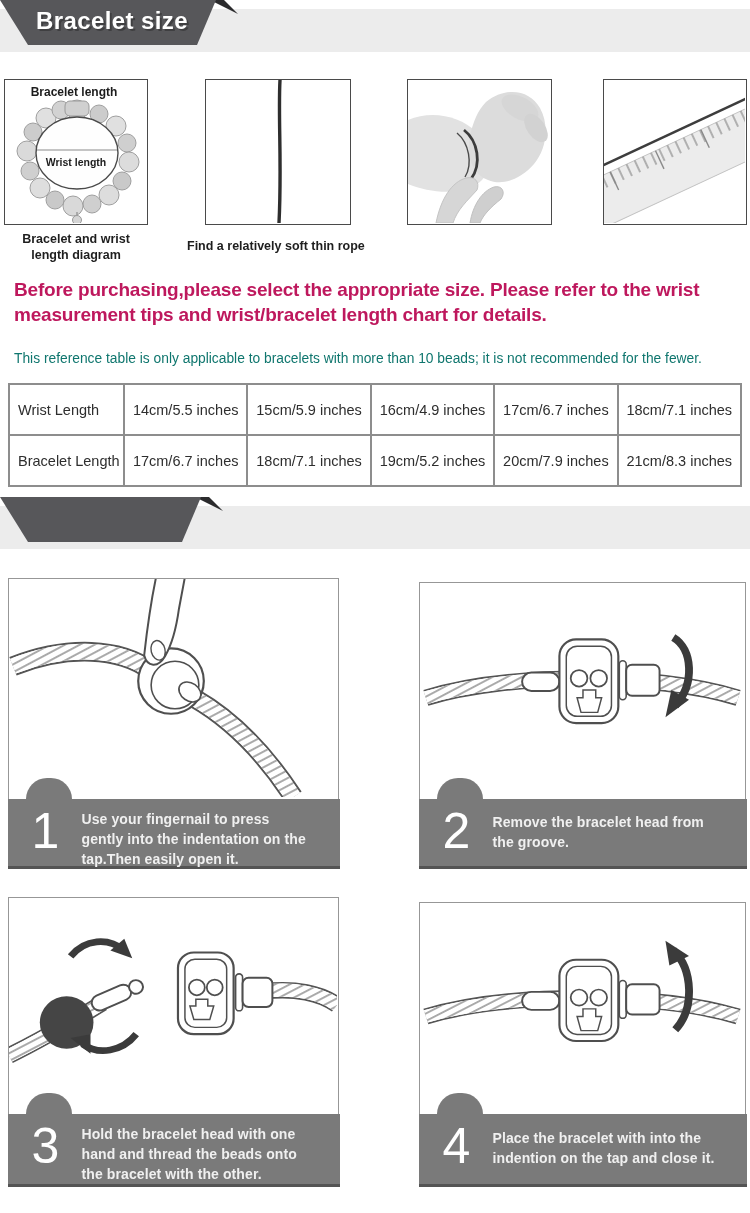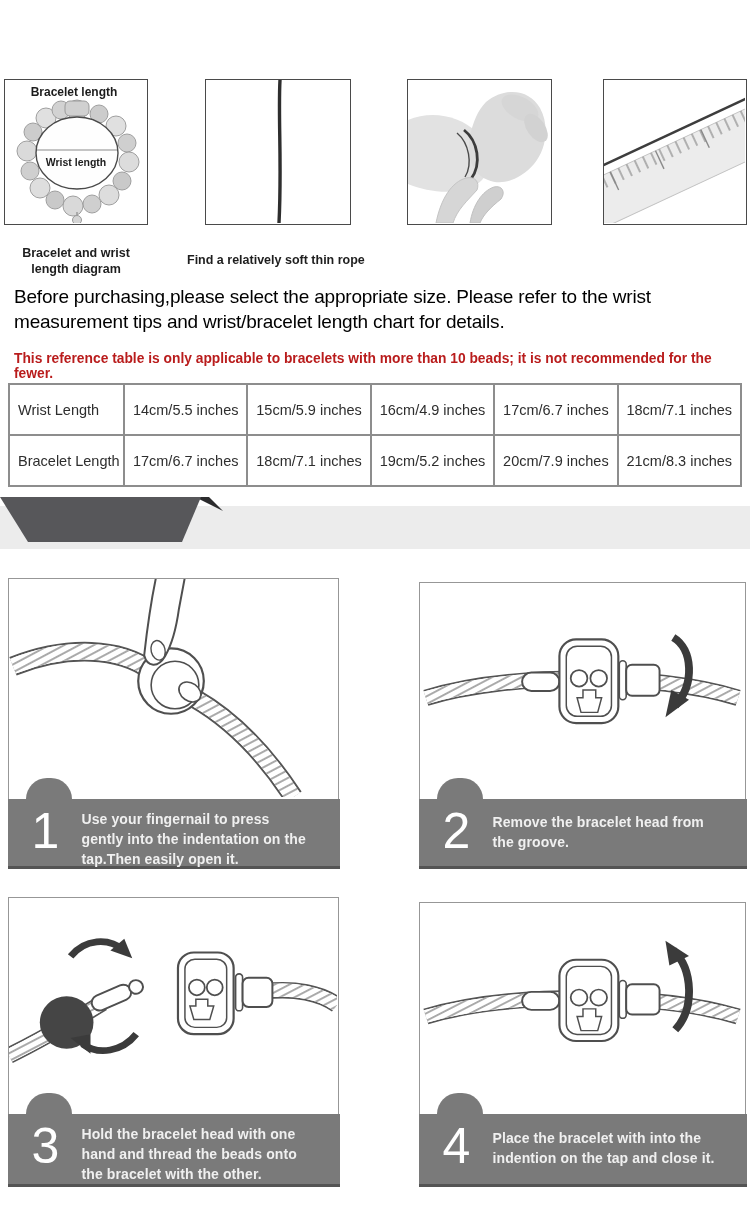--- a/index.html
+++ b/index.html
@@ -9,28 +9,28 @@
 
   
   .header { position:absolute; left:0; width:750px; height:55px; }
   .band { position:absolute; top:9px; left:0; width:750px; height:43px; background:#ececec; }
   .ribbon-svg { position:absolute; top:0; left:0; }
   .ribbon-title { position:absolute; top:7px; left:36px; font-size:24px; font-weight:700;
                   color:#fff; letter-spacing:.4px; text-shadow:2px 2px 0 rgba(35,35,35,.45); }
 
   
   .figbox { position:absolute; background:#fff; border:1.5px solid #4a4a4a; overflow:hidden; }
-  .figcap { position:absolute; font-size:12.5px; font-weight:700; color:#1e1e1e; line-height:1.3;margin-top:14px; }
+  .figcap { position:absolute; font-size:12.5px; font-weight:700; color:#1e1e1e; line-height:1.3; }
   .fig-label { position:absolute; font-weight:700; color:#1c1c1c; }
 
   
-  .intro { position:absolute; left:14px; top:284px; width:722px; font-size:19px;
-           font-weight:400; color:#000000; line-height:1.32; letter-spacing:-.2px; }
+  .intro { position:absolute; left:14px; top:277px; width:722px; font-size:19px;
+           font-weight:700; color:#be185d; line-height:1.32; letter-spacing:-.2px; }
   .warning { position:absolute; left:14px; top:351px; width:730px; font-size:13.8px;
-             font-weight:700; color:#b91c1c; }
+             font-weight:400; color:#0f766e; }
 
   
   .size-table { position:absolute; left:8px; top:383px; width:734px; border-collapse:collapse; }
   .size-table td { border:2px solid #8d8d8d; height:51px; font-size:14.5px; color:#2e2e2e;
                    text-align:center; vertical-align:middle; }
   .size-table td.rowhead { width:115px; text-align:left; padding-left:8px; }
 
   
   .step { position:absolute; background:#fff; border:1.5px solid #979797; }
   .step svg.art { display:block; }
@@ -53,20 +53,28 @@
       <pattern id="hatch" patternUnits="userSpaceOnUse" width="7" height="7" patternTransform="rotate(62)">
         <rect width="7" height="7" fill="#ffffff"></rect>
         <line x1="1" y1="0" x2="1" y2="7" stroke="#8e8e8e" stroke-width="1.5"></line>
       </pattern>
       <pattern id="ticks" patternUnits="userSpaceOnUse" width="9" height="14">
         <line x1="1" y1="0" x2="1" y2="14" stroke="#8f8f8f" stroke-width="1.3"></line>
       </pattern>
     </defs>
   </svg>
 
+  <div class="header" style="top:0">
+    <div class="band"></div>
+    <svg class="ribbon-svg" width="240" height="46" viewBox="0 0 240 46">
+      <polygon points="210,0 238,14 224,0" fill="#2b2b2d"></polygon>
+      <polygon points="0,0 216,0 197,45 28,45" fill="#57575a"></polygon>
+    </svg>
+    <span class="ribbon-title">Bracelet size</span>
+  </div>
 
   <div class="figbox" style="left:4px; top:79px; width:144px; height:146px">
     <svg width="144" height="143" viewBox="0 0 144 143">
       <g stroke="#9f9f9f" stroke-width="1">
         <circle cx="72" cy="30" r="10" fill="#d8d8d8"></circle>
           <circle cx="94" cy="34" r="9" fill="#cccccc"></circle>
         <circle cx="111" cy="46" r="10" fill="#e0e0e0"></circle>
           <circle cx="122" cy="63" r="9" fill="#cfcfcf"></circle>
         <circle cx="124" cy="82" r="10" fill="#dcdcdc"></circle>
           <circle cx="117" cy="101" r="9" fill="#c9c9c9"></circle>

